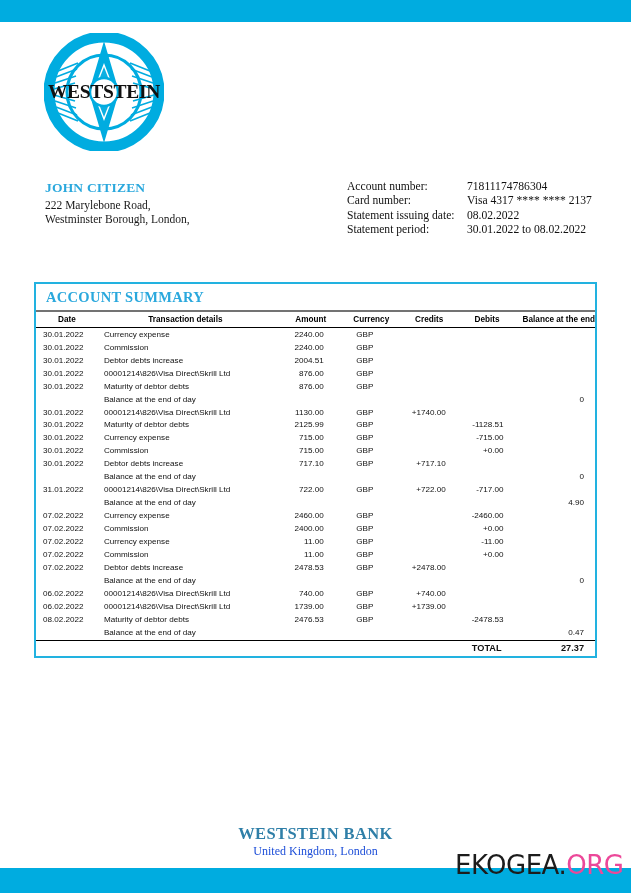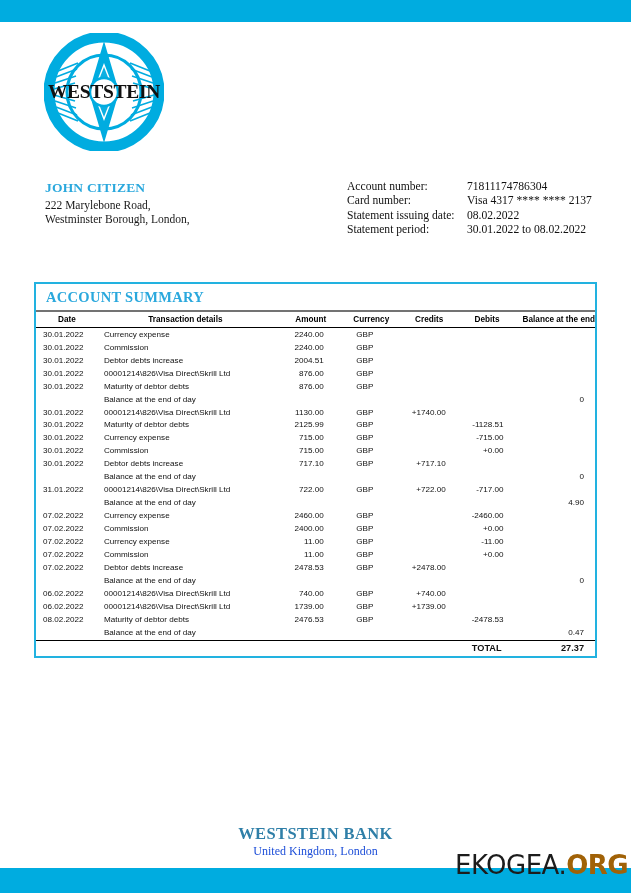--- a/index.html
+++ b/index.html
@@ -178,21 +178,21 @@
   .watermark {
     position: absolute;
     left: 455px; top: 851px;
     font-family: "DejaVu Sans", sans-serif;
     font-size: 26px;
     letter-spacing: -0.5px;
     line-height: 28px;
     white-space: nowrap;
   }
   .wm-dark { color: #1c1c1c; }
-  .wm-green { color: #a16207; font-weight: bold; }
+  .wm-green { color: #ec4899; }
 </style>
 </head>
 <body>
 
 <div class="page">
 
   <div class="banner-top"></div>
 
   <div class="logo-wrap">
     <svg width="120" height="118" viewBox="0 0 120 118">

